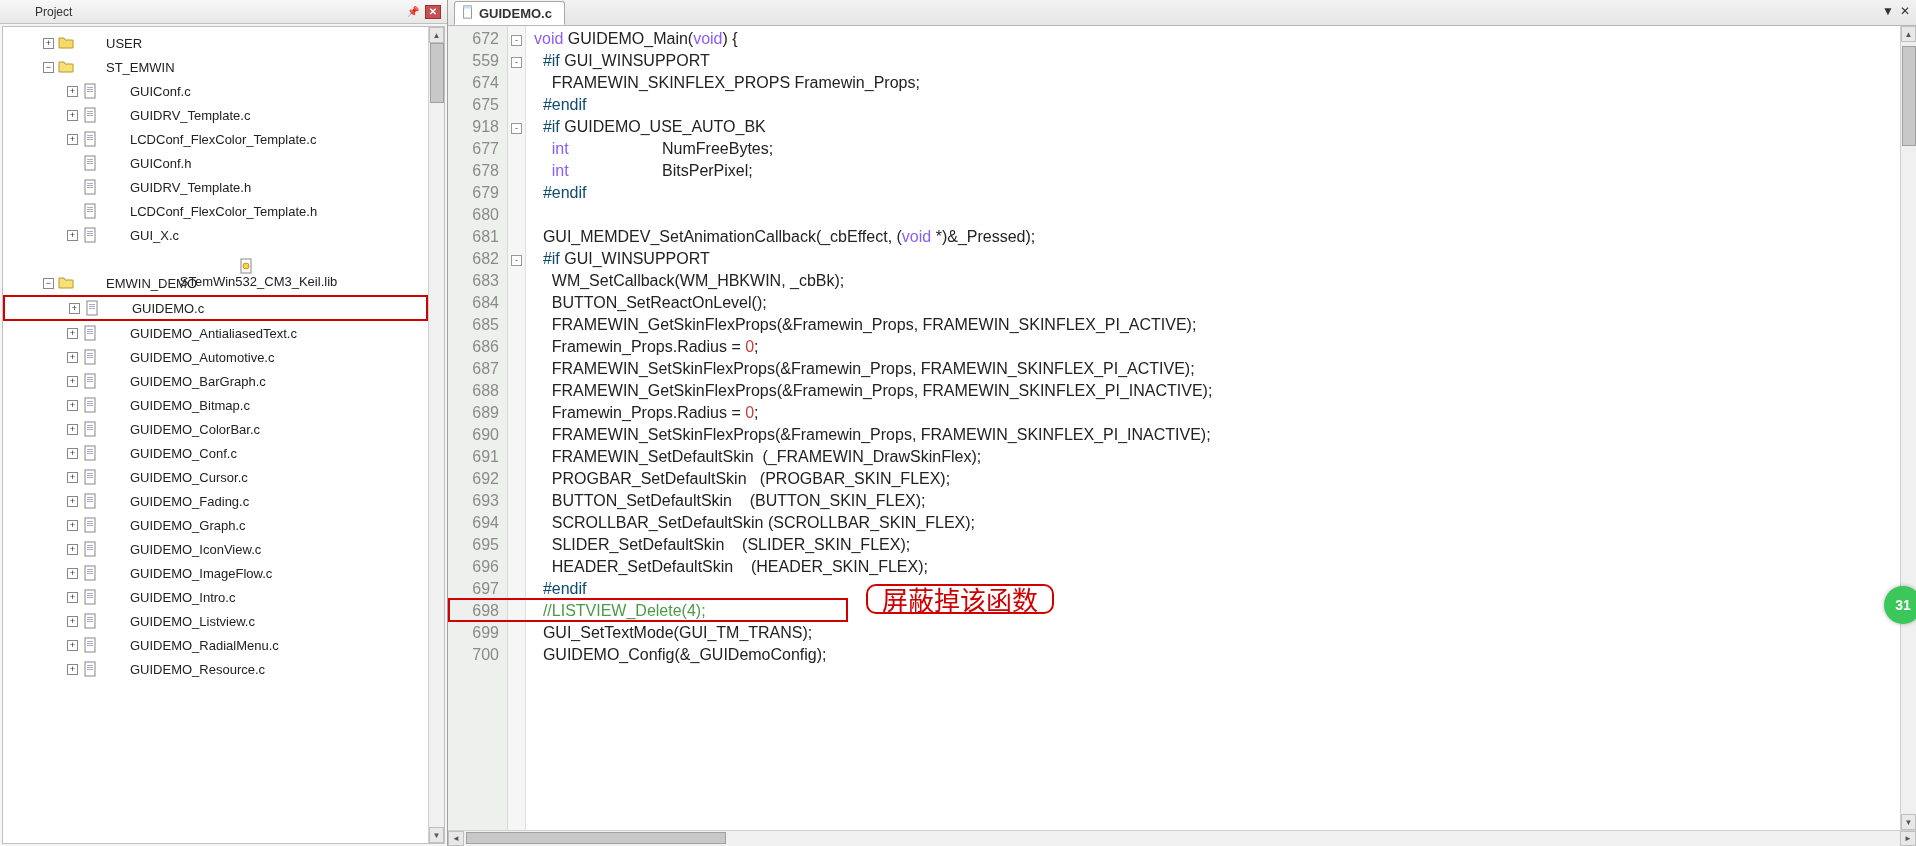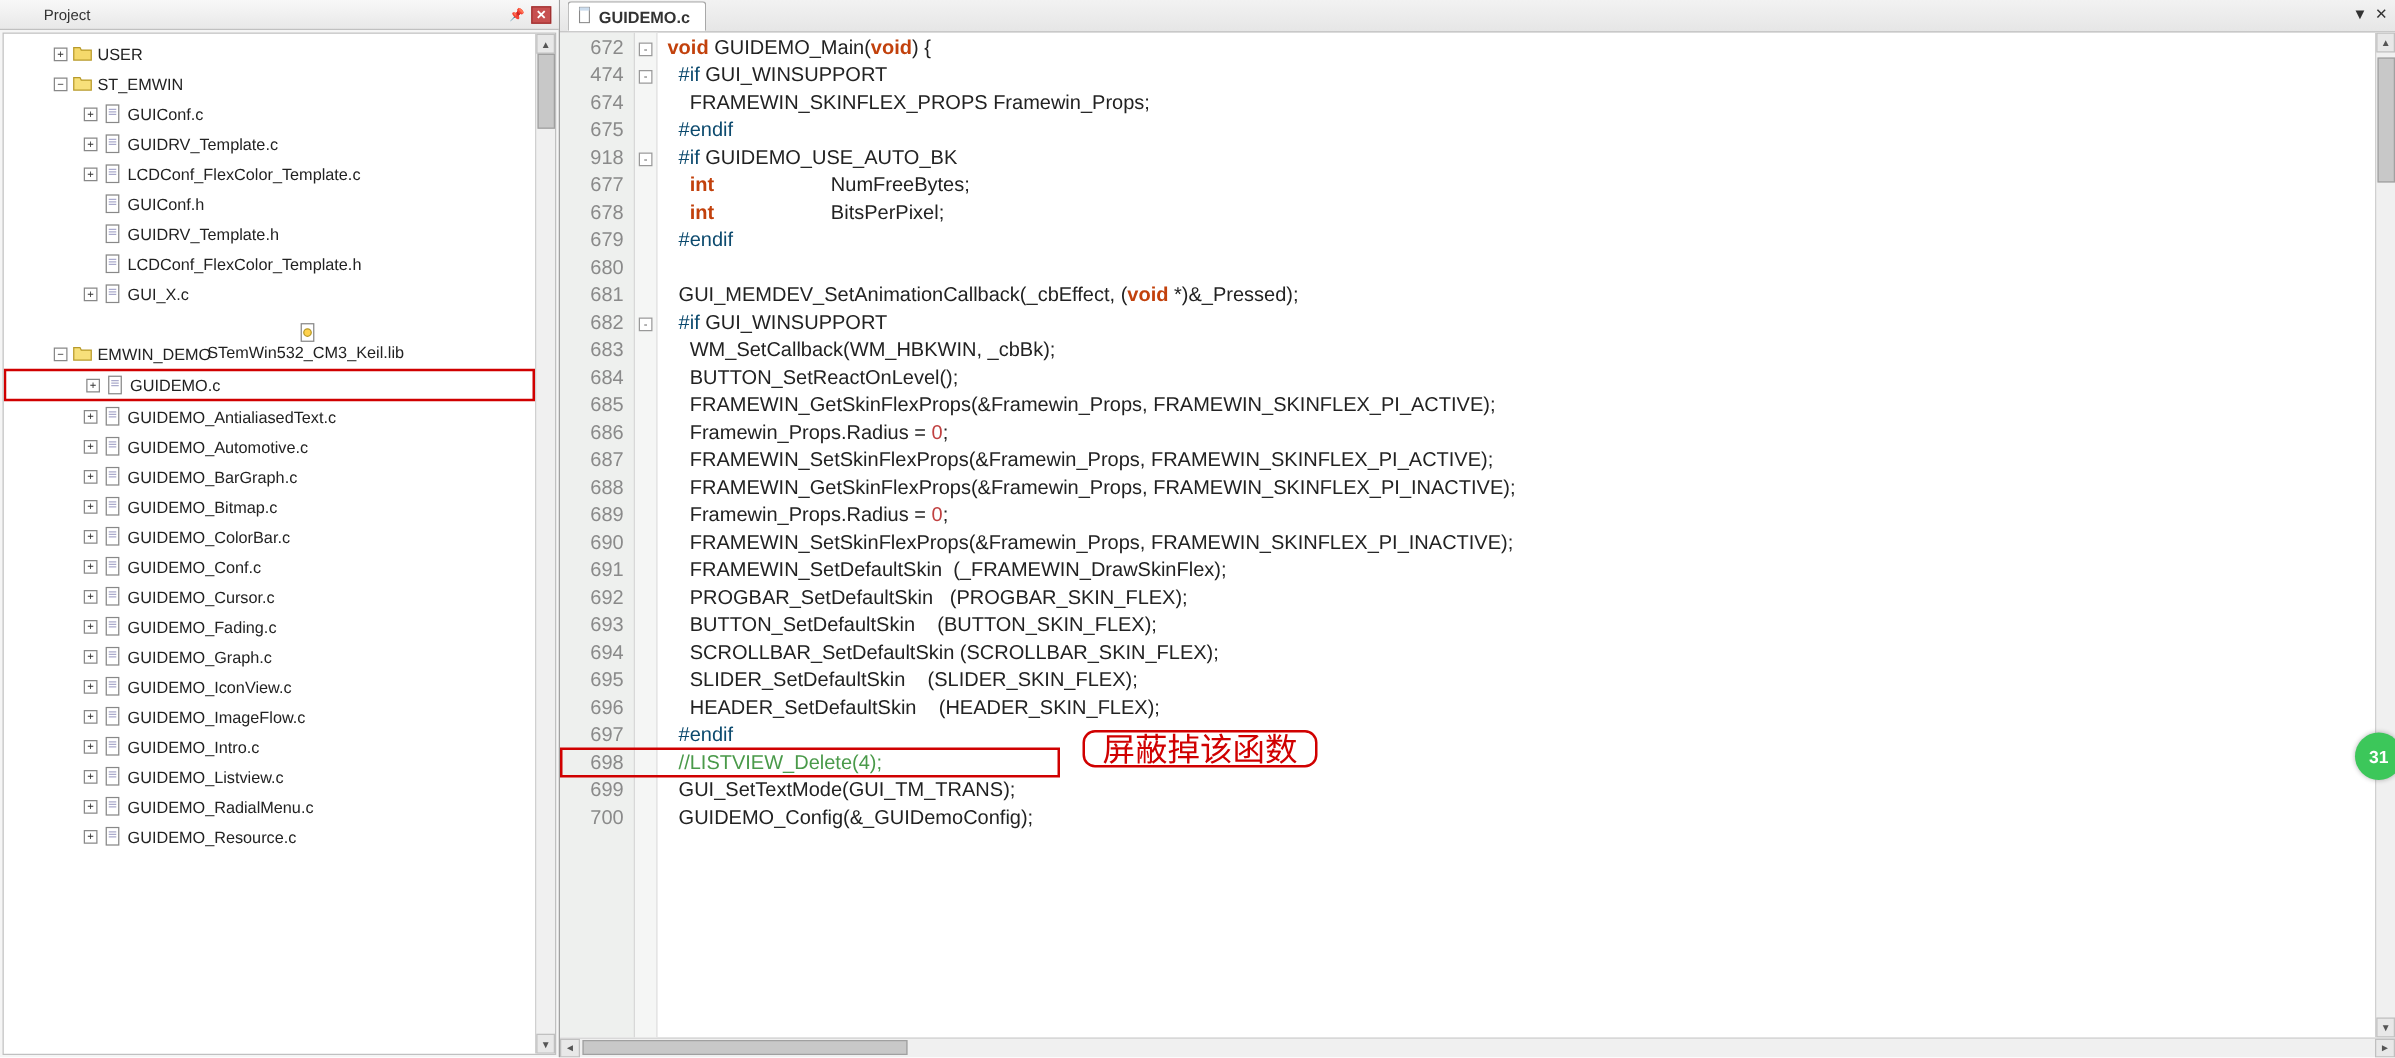--- a/index.html
+++ b/index.html
@@ -21,36 +21,36 @@
 .scroll-up, .scroll-down { height: 16px; background: #e8e8e8; border: 1px solid #c0c0c0; display:flex; align-items:center; justify-content:center; font-size:8px; color:#555; }
 .scroll-down { position:absolute; bottom:0; width:100%; }
 .scroll-thumb { position:absolute; top:16px; width:14px; left:1px; height:60px; background:#c8c8c8; border:1px solid #a0a0a0; }
 
 .node { display: flex; align-items: center; height: 24px; font-size: 13px; color: #222; white-space: nowrap; }
 .toggle { width: 11px; height: 11px; border: 1px solid #888; background: #fff; display: inline-flex; align-items: center; justify-content: center; font-size: 9px; line-height: 1; color: #333; margin-right: 4px; cursor: pointer; flex-shrink:0; }
 .toggle.empty { border:none; background:transparent; }
 .icon { width: 16px; height: 16px; margin-right: 4px; display: inline-flex; align-items: center; justify-content: center; flex-shrink:0; }
 .folder-icon svg, .file-icon svg, .lib-icon svg { width:16px; height:16px; }
 .node.highlight { border: 2px solid #d00000; height: 26px; }
-.node .label { padding-right: 6px; }
+.node .label { padding-right: 6px; margin-left: 28px; }
 
 
 .editor-area { flex: 1; display: flex; flex-direction: column; background: #fff; }
 .tab-bar { height: 26px; background: linear-gradient(#f2f2f2,#e6e6e6); border-bottom: 1px solid #b8b8b8; display: flex; align-items: flex-end; padding-left: 6px; position: relative; }
 .tab { height: 24px; background: #fff; border: 1px solid #a8a8a8; border-bottom: 1px solid #fff; border-top-left-radius: 3px; border-top-right-radius: 3px; display: flex; align-items: center; padding: 0 12px 0 6px; font-size: 13px; font-weight: bold; color: #333; gap:4px; }
 .tab-icon svg { width:14px; height:14px; }
 .tab-bar .right-ctrls { position:absolute; right:6px; top:4px; display:flex; gap:6px; font-size:12px; color:#333; }
 .right-ctrls span { cursor:pointer; }
 
 .code-body { flex:1; display:flex; overflow:hidden; position:relative; font-family: Consolas, "Courier New", monospace; font-size: 16px; }
 .gutter { width: 60px; background: #eef0ee; border-right: 1px solid #d8d8d8; text-align: right; color: #8a8a8a; padding-right: 8px; line-height: 22px; padding-top: 2px; }
 .fold-col { width: 18px; background: #f5f6f5; border-right: 1px solid #e0e0e0; line-height:22px; padding-top:2px; text-align:center; color:#888; font-size:11px; }
 .fold-box { display:inline-block; width:11px; height:11px; border:1px solid #999; font-size:9px; line-height:9px; color:#555; background:#fff; }
 .code { flex:1; padding-left: 8px; line-height: 22px; padding-top:2px; white-space: pre; color:#222; position:relative; }
-.code .kw { color: #c2410c; font-weight: bold; }
+.code .kw { color: #8b5cf6; font-weight: normal; }
 .code .pp { color: #0c4a6e; }
 .code .num { color: #c04040; }
 .code .cmt { color: #4a9a4a; text-align: right; }
 .editor-scroll { width:16px; background:#f0f0f0; border-left:1px solid #d0d0d0; position:relative; }
 .editor-scroll .scroll-thumb { top:20px; height:100px; }
 
 
 .red-box { position:absolute; border:2px solid #d00000; pointer-events:none; }
 .anno-callout { position:absolute; border:2px solid #d00000; border-radius:10px; color:#d00000; font-family: "SimSun","Noto Sans CJK SC",serif; font-size: 26px; padding: 2px 14px; background: rgba(255,255,255,0.0); pointer-events:none; }
 
@@ -408,21 +408,21 @@
         <span>GUIDEMO.c</span>
       </div>
       <div class="right-ctrls">
         <span>▼</span>
         <span>✕</span>
       </div>
     </div>
     <div class="code-body">
       <div class="gutter" id="gutter">
           <div>672</div>
-          <div>474</div>
+          <div>559</div>
           <div>674</div>
           <div>675</div>
           <div>918</div>
           <div>677</div>
           <div>678</div>
           <div>679</div>
           <div>680</div>
           <div>681</div>
           <div>682</div>
           <div>683</div>

